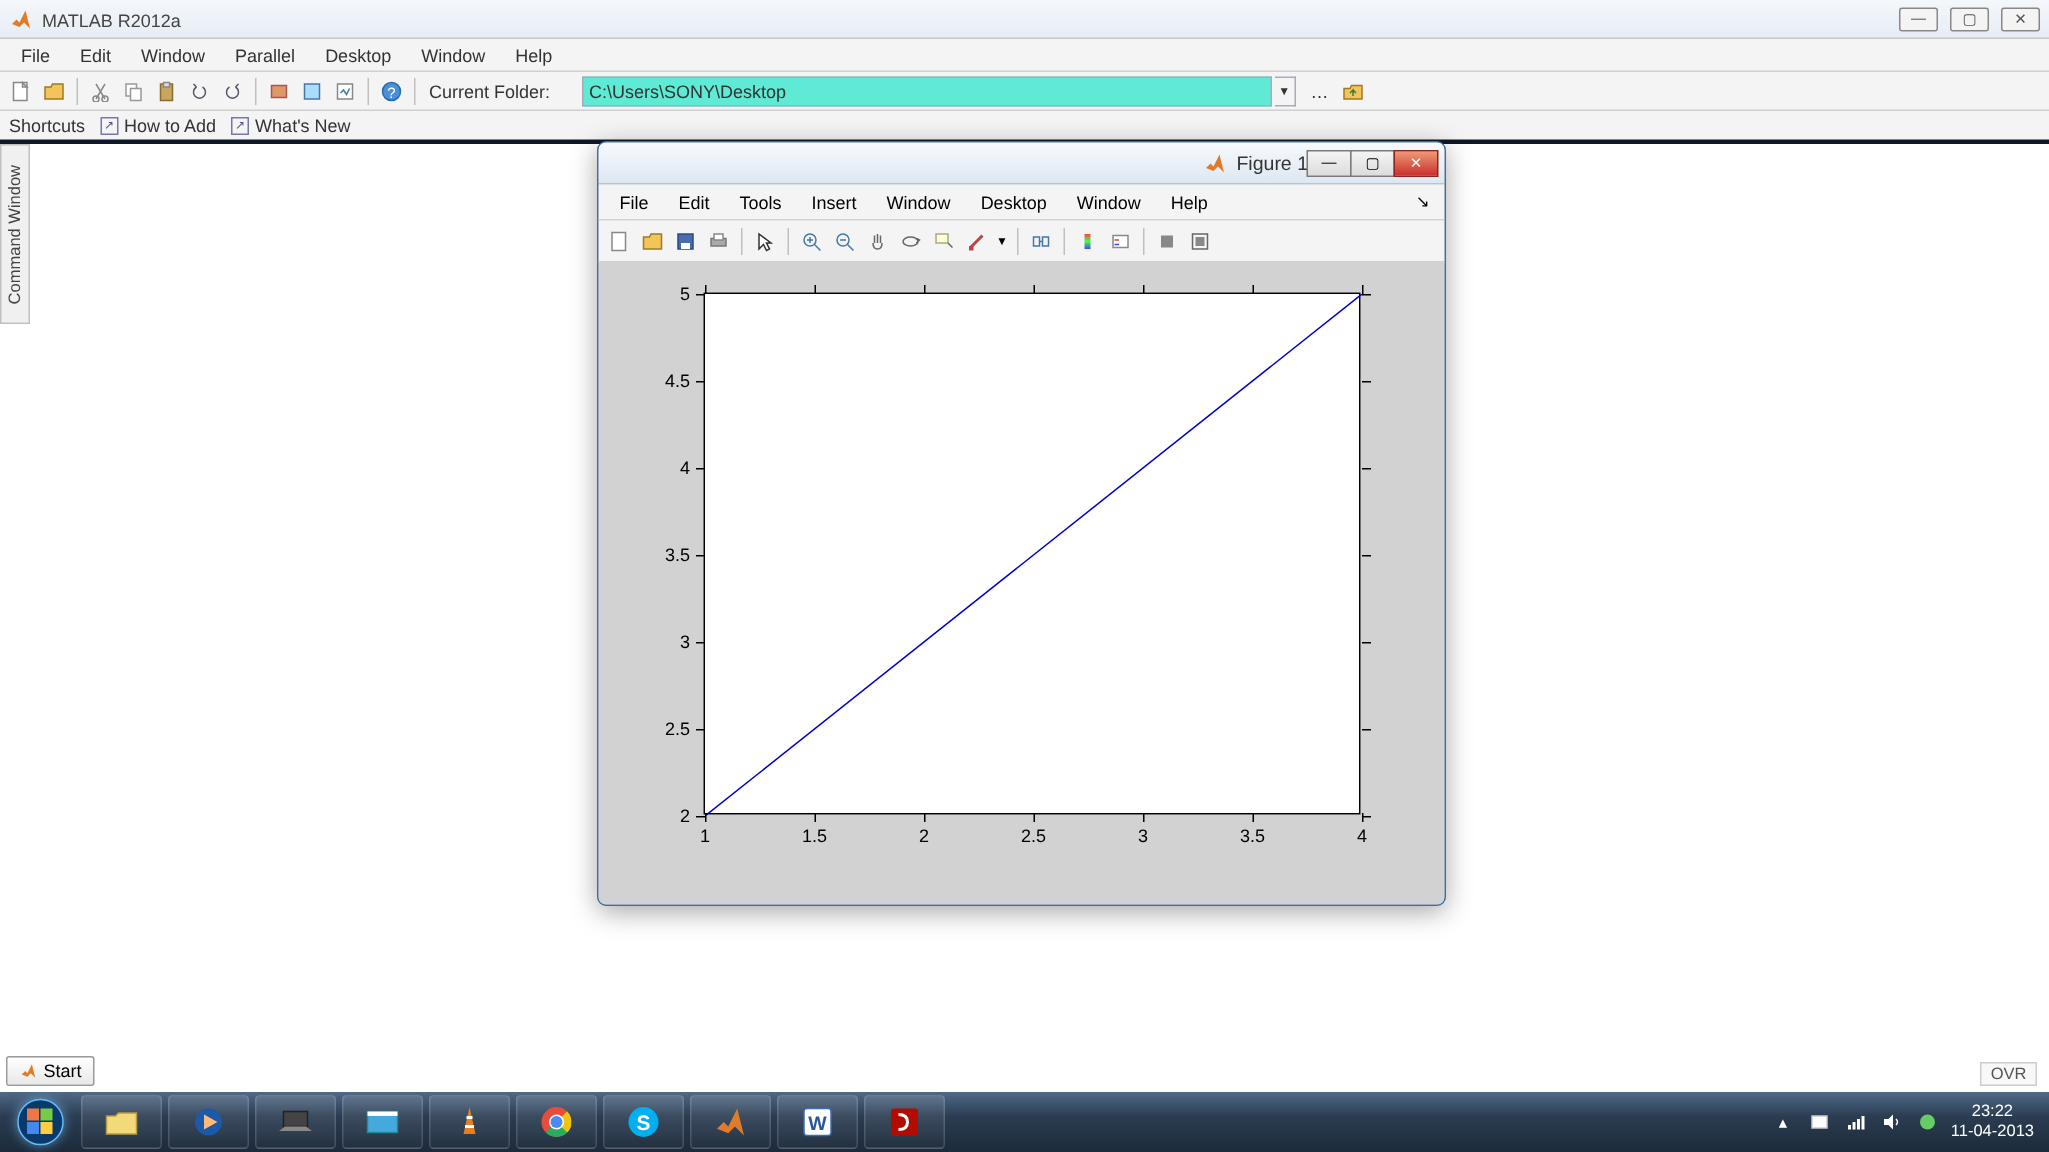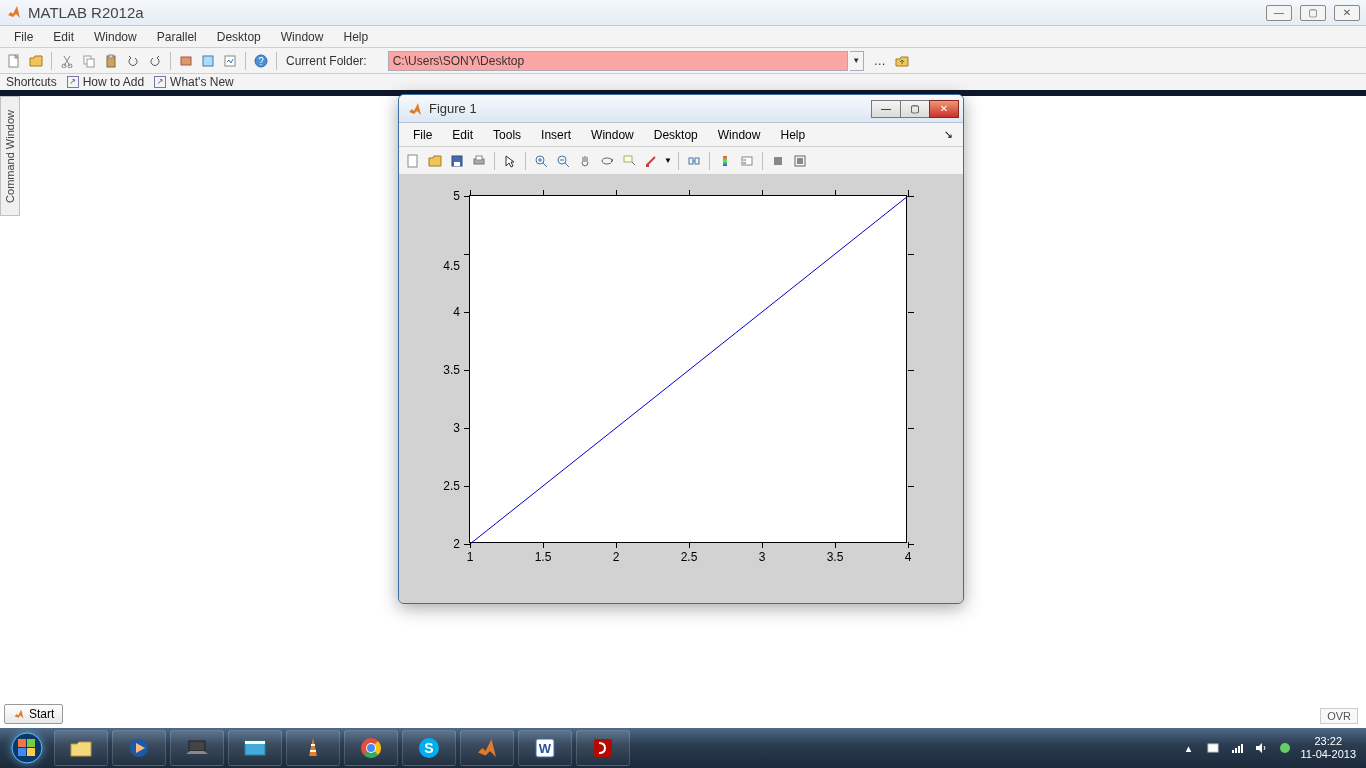--- a/index.html
+++ b/index.html
@@ -1,57 +1,57 @@
 <!DOCTYPE html>
 <html><head>
 <meta charset="utf-8">
 <style>
 * { margin: 0; padding: 0; box-sizing: border-box; font-family: "Segoe UI", Tahoma, sans-serif; }
 body { width: 1366px; height: 768px; overflow: hidden; background: #dde5ee; position: relative; }
 
 
 .main-titlebar { height: 26px; background: linear-gradient(#f4f7fb,#e6edf5); border-bottom: 1px solid #c8c8c8; display: flex; align-items: center; padding: 0 6px; justify-content: space-between; }
-.main-titlebar .title { font-size: 15px; color: #444; display: flex; align-items: flex-start; gap: 6px; }
+.main-titlebar .title { font-size: 12px; color: #444; display: flex; align-items: flex-end; gap: 6px; }
 .matlab-icon { width: 16px; height: 16px; display: inline-block; }
 .win-controls { display: flex; gap: 8px; }
 .win-btn { width: 26px; height: 16px; border: 1px solid #888; border-radius: 2px; background: #f4f4f4; display: flex; align-items: center; justify-content: center; font-size: 10px; color: #555; cursor: pointer; }
 
 
 .main-menu { height: 22px; background: #f4f4f4; border-bottom: 1px solid #d0d0d0; display: flex; align-items: center; padding: 0 4px; font-size: 12px; color: #333; }
 .main-menu .item { padding: 2px 10px; cursor: pointer; }
 
 
 .main-toolbar { height: 26px; background: #f4f4f4; border-bottom: 1px solid #cfcfcf; display: flex; align-items: center; padding: 0 4px; gap: 2px; font-size: 12px; color: #333; }
 .tb-btn { width: 20px; height: 20px; display: flex; align-items: center; justify-content: center; border: 1px solid transparent; cursor: pointer; }
 .tb-sep { width: 1px; height: 18px; background: #c0c0c0; margin: 0 3px; }
 .folder-label { margin-left: 4px; margin-right: 19px; }
-.folder-input { flex: 0 0 460px; height: 20px; border: 1px solid #aab; background: #fca5a5; font-size: 12px; padding: 0 4px; color: #333; }
+.folder-input { flex: 0 0 460px; height: 20px; border: 1px solid #aab; background: #5eead4; font-size: 12px; padding: 0 4px; color: #333; }
 .folder-drop { width: 14px; height: 20px; border: 1px solid #aab; border-left: none; background: #f4f4f4; display:flex; align-items:center; justify-content:center; font-size:8px; cursor:pointer; }
 
 
-.shortcuts-bar { height: 22px; background: #f4f4f4; border-bottom: 6px solid #0f172a; display: flex; align-items: center; padding: 0 6px; font-size: 12px; color: #333; gap: 10px; }
+.shortcuts-bar { height: 22px; background: #f4f4f4; border-bottom: 3px solid #0f172a; display: flex; align-items: center; padding: 0 6px; font-size: 12px; color: #333; gap: 10px; }
 .shortcuts-bar .sc { display: flex; align-items: center; gap: 4px; cursor: pointer; }
 .sc-icon { width:12px; height:12px; border:1px solid #77a; display:inline-block; font-size:8px; text-align:center; line-height:10px; color:#558; }
 
 
 .workspace { position: absolute; top: 96px; left: 0; right: 0; bottom: 40px; background: #fff; }
 
 
 .cmd-tab { position: absolute; left: 0; top: 0; width: 20px; height: 120px; background: #f0f0f0; border: 1px solid #c0c0c0; display: flex; align-items: center; justify-content: center; cursor: pointer; }
 .cmd-tab span { writing-mode: vertical-rl; transform: rotate(180deg); font-size: 11px; color: #444; }
 
 
 .start-btn { position: absolute; left: 4px; bottom: 44px; height: 20px; border: 1px solid #9a9a9a; background: linear-gradient(#fff,#e8e8e8); padding: 0 8px; display: flex; align-items: center; gap: 4px; font-size: 12px; cursor: pointer; border-radius: 2px; }
 
 
 .ovr { position: absolute; right: 8px; bottom: 44px; font-size: 11px; color: #555; border: 1px solid #ccc; padding: 1px 6px; background: #f8f8f8; }
 
 
 .figure-window { position: absolute; left: 398px; top: 94px; width: 566px; height: 510px; background: #d2d2d2; border: 1px solid #3b6ea5; border-radius: 6px; box-shadow: 0 4px 18px rgba(0,0,0,.35); overflow: hidden; }
-.fig-titlebar { height: 28px; background: linear-gradient(#f7fafd,#dde7f2); display: flex; align-items: center; justify-content: space-between; padding: 0 4px 0 8px; border-bottom: 1px solid #b8c4d2; }
+.fig-titlebar { height: 28px; background: linear-gradient(#f7fafd,#dde7f2); display: flex; align-items: center; justify-content: flex-end; padding: 0 4px 0 8px; border-bottom: 1px solid #b8c4d2; }
 .fig-titlebar .ftitle { display: flex; align-items: center; gap: 6px; font-size: 13px; color: #333; }
 .fig-win-controls { display: flex; gap: 0; }
 .fig-win-btn { width: 30px; height: 18px; border: 1px solid #7a7a7a; background: linear-gradient(#f4f4f4,#dcdcdc); display:flex; align-items:center; justify-content:center; font-size:10px; cursor:pointer; margin-left:-1px; }
 .fig-win-btn.close { background: linear-gradient(#e97,#c9302c); color:#fff; border-color:#8b2520; }
 .fig-menu { height: 24px; background: #f4f4f4; display: flex; align-items: center; padding: 0 4px; font-size: 12px; border-bottom: 1px solid #d0d0d0; justify-content: space-between; }
 .fig-menu-items { display:flex; }
 .fig-menu .item { padding: 2px 10px; cursor: pointer; }
 .fig-menu .dock { font-size: 11px; cursor:pointer; padding:2px 6px; }
 .fig-toolbar { height: 28px; background: #f4f4f4; border-bottom: 1px solid #cfcfcf; display: flex; align-items: center; padding: 0 4px; gap: 2px; }
 .fig-plot-area { position: absolute; left: 0; right: 0; top: 80px; bottom: 0; background: #d2d2d2; }
@@ -354,21 +354,21 @@
         <div class="tick-y" style="top: 231.5px; left: 438px;"></div>
         <div class="ylab" style="top: 232px;">3</div>
         <div class="tick-y" style="top: 173.5px;"></div>
         <div class="tick-y" style="top: 173.5px; left: 438px;"></div>
         <div class="ylab" style="top: 174px;">3.5</div>
         <div class="tick-y" style="top: 115.5px;"></div>
         <div class="tick-y" style="top: 115.5px; left: 438px;"></div>
         <div class="ylab" style="top: 116px;">4</div>
         <div class="tick-y" style="top: 57.5px;"></div>
         <div class="tick-y" style="top: 57.5px; left: 438px;"></div>
-        <div class="ylab" style="top: 70px;">4.5</div>
+        <div class="ylab" style="top: 58px;">4.5</div>
         <div class="tick-y" style="top: -0.5px;"></div>
         <div class="tick-y" style="top: -0.5px; left: 438px;"></div>
         <div class="ylab" style="top: 0px;">5</div>
         <div class="tick-x" style="left: -0.5px;"></div>
         <div class="tick-x" style="left: -0.5px; bottom: 348px; top: -6px; height: 6px;"></div>
         <div class="xlab" style="left: 0px;">1</div>
         <div class="tick-x" style="left: 72.5px;"></div>
         <div class="tick-x" style="left: 72.5px; bottom: 348px; top: -6px; height: 6px;"></div>
         <div class="xlab" style="left: 73px;">1.5</div>
         <div class="tick-x" style="left: 145.5px;"></div>

